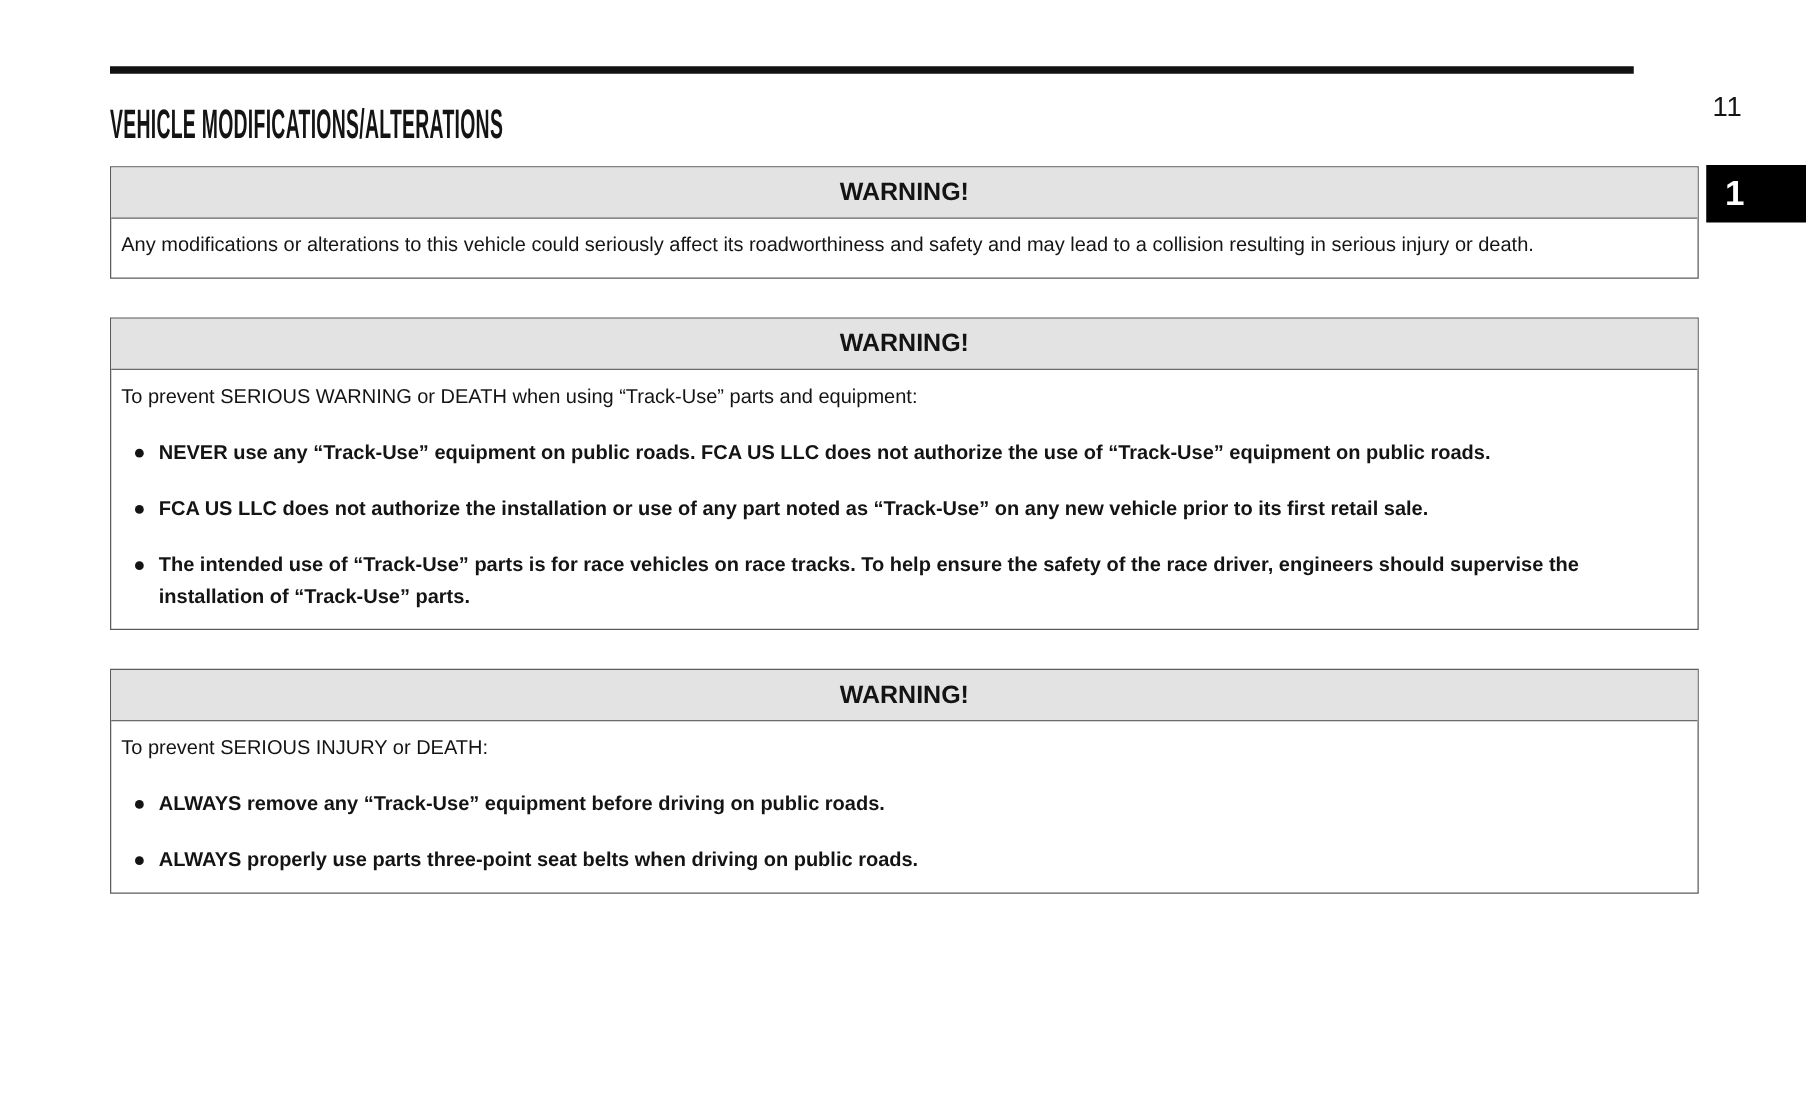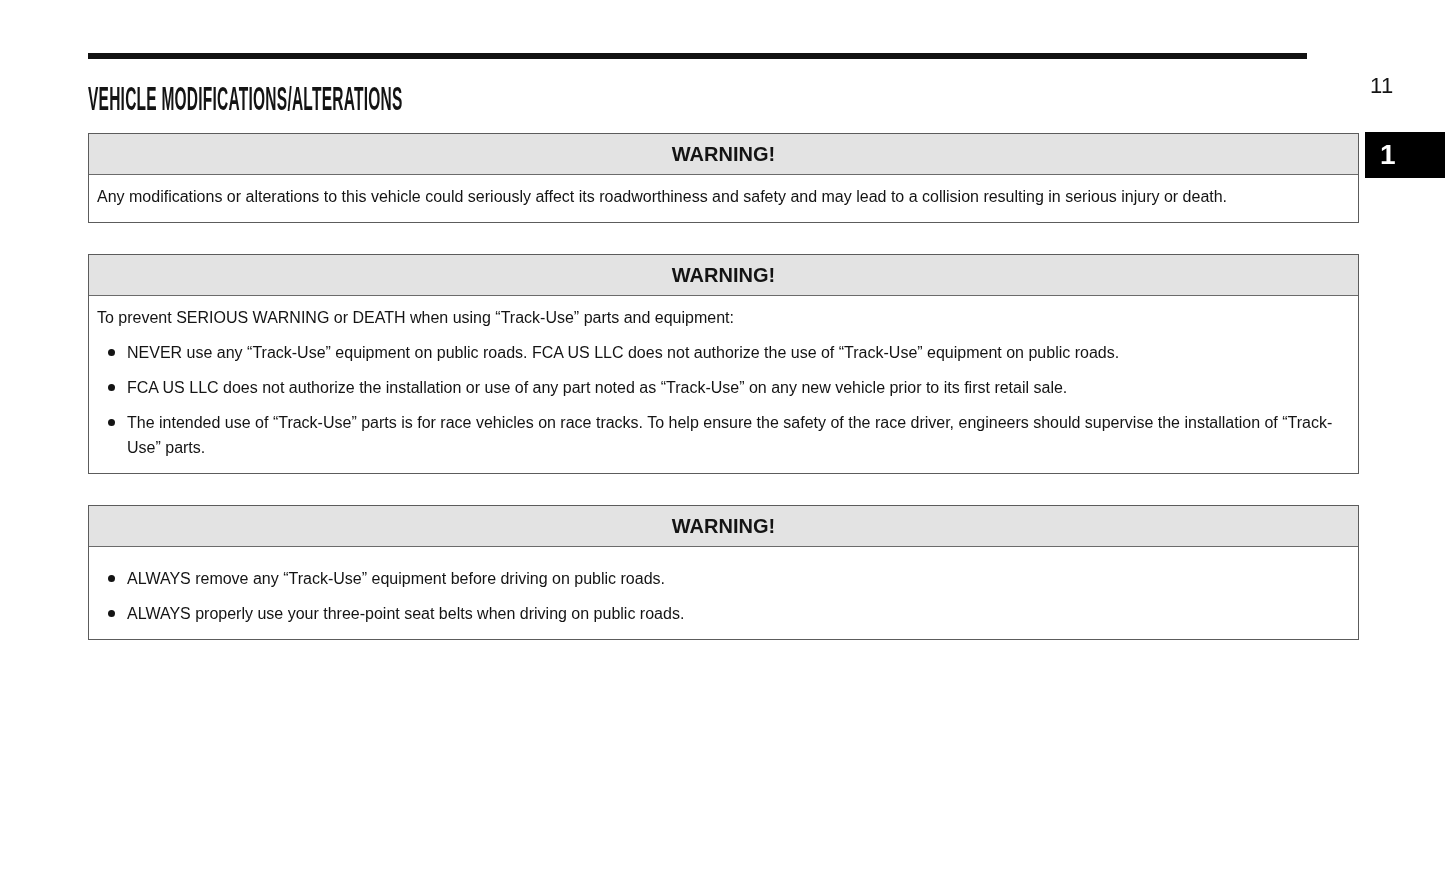--- a/index.html
+++ b/index.html
@@ -73,21 +73,22 @@
   .warning-intro {
     margin: 0;
   }
   .warning-bullets {
     list-style: none;
     margin: 0;
   }
   .warning-bullets li {
     position: relative;
     padding-left: 30px;
-    margin-top: 10px;
+    margin-top: 20px;
+    font-weight: bold;
   }
   .warning-bullets li::before {
     content: "";
     position: absolute;
     left: 11px; top: 9px;
     width: 7px; height: 7px;
     border-radius: 50%;
     background: #141414;
   }
 </style>
@@ -127,19 +128,20 @@
           <li>The intended use of “Track-Use” parts is for race vehicles on race tracks. To help ensure the safety of the race driver, engineers should supervise the installation of “Track-Use” parts.</li>
         </ul>
     </div>
   </section>
 
   <section class="warning-box">
     <div class="warning-header">
       <span>WARNING!</span>
     </div>
     <div class="warning-body">
+      <p class="warning-intro">To prevent SERIOUS INJURY or DEATH:</p>
       <ul class="warning-bullets">
           <li>ALWAYS remove any “Track-Use” equipment before driving on public roads.</li>
-          <li>ALWAYS properly use your three-point seat belts when driving on public roads.</li>
+          <li>ALWAYS properly use parts three-point seat belts when driving on public roads.</li>
         </ul>
     </div>
   </section>
 </div>
 
 </body></html>

